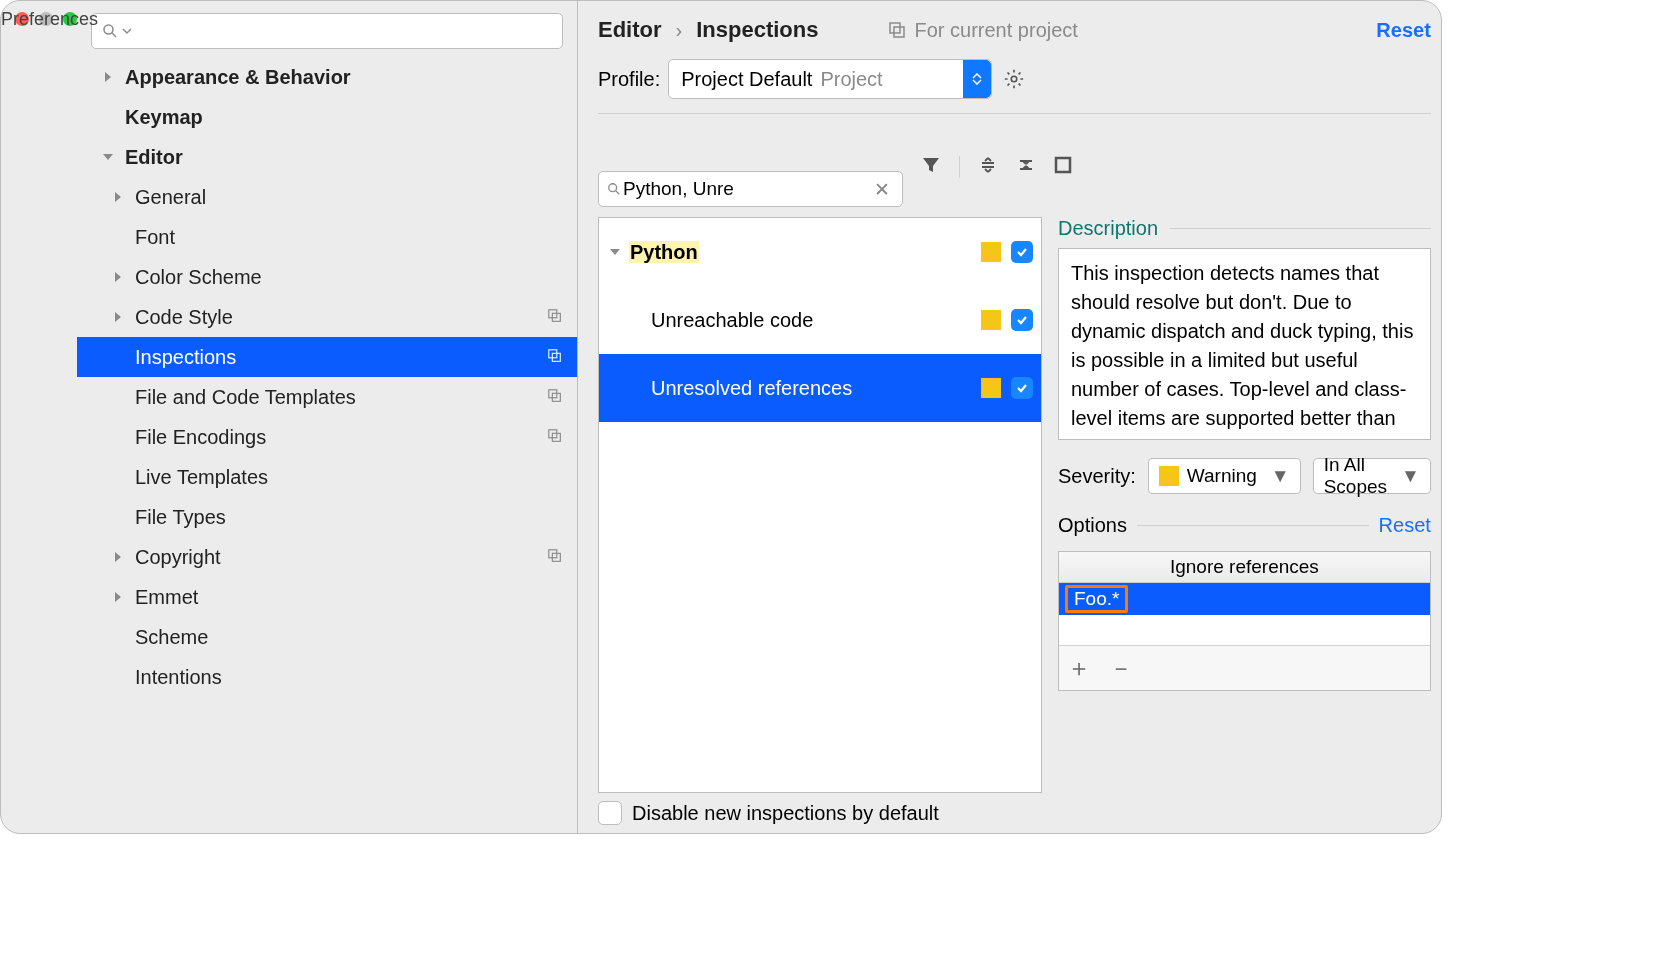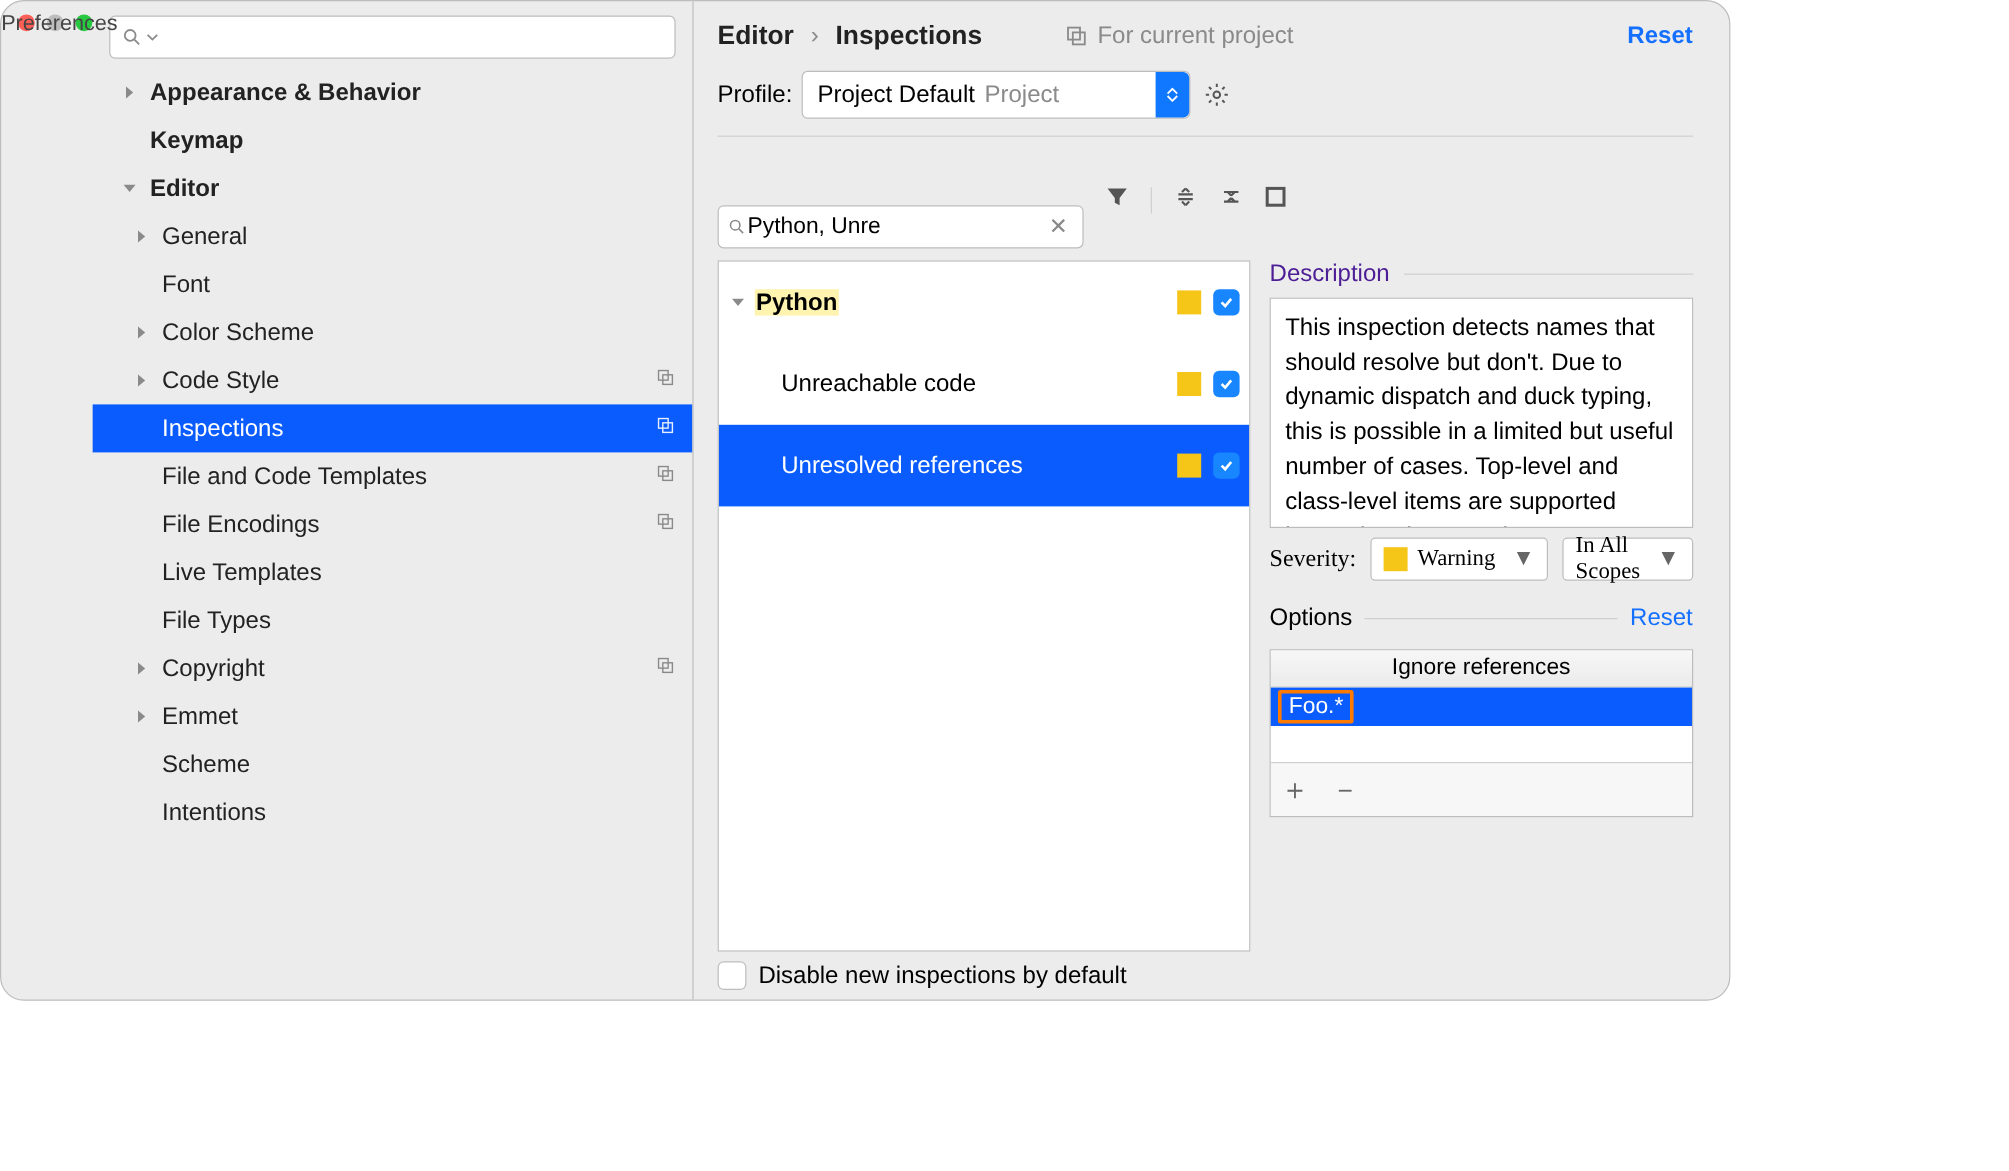--- a/index.html
+++ b/index.html
@@ -85,24 +85,24 @@
   .lrow .ind{width:22px;}
   .cat-name{font-weight:700;}
   .hl{background:#fff3b0;padding:0 1px;}
   .sw{margin-left:auto;display:flex;align-items:center;gap:10px;}
   .sq{width:20px;height:20px;background:var(--yellow);}
   .chk{width:22px;height:22px;border-radius:5px;background:#1786ff;display:flex;align-items:center;justify-content:center;}
   .chk svg{stroke:#fff;}
   .disable-row{display:flex;align-items:center;gap:10px;padding:8px 0 0;font-size:20px;}
   .checkbox-empty{width:22px;height:22px;border:1px solid var(--border);border-radius:5px;background:#fff;}
   .desc-col{flex:1;display:flex;flex-direction:column;min-height:0;gap:8px;}
-  .section-title{font-size:20px;color:#4c1d95;display:flex;align-items:center;gap:12px;}
+  .section-title{font-size:20px;color:#0f766e;display:flex;align-items:center;gap:12px;}
   .section-title .line{flex:1;border-top:1px solid var(--border-light);}
   .desc-box{border:1px solid var(--border);background:#fff;padding:10px 12px;font-size:20px;line-height:1.45;height:170px;overflow:hidden;}
-  .sev-row{display:flex;align-items:center;gap:12px;font-size:20px;font-family:Liberation Serif, serif;}
+  .sev-row{display:flex;align-items:center;gap:12px;font-size:20px;margin-top:10px;}
   .dd{height:34px;border:1px solid var(--border);border-radius:4px;background:#fff;display:flex;align-items:center;padding:0 10px;gap:8px;font-size:19px;}
   .dd .car{margin-left:6px;color:#666;}
   .opts-title-row{display:flex;align-items:center;margin-top:12px;font-size:20px;}
   .opts-title-row .line{flex:1;border-top:1px solid var(--border-light);margin:0 10px;}
   .opts-title-row .reset2{color:var(--blue-link);font-size:20px;}
   .opts-box{border:1px solid var(--border);margin-top:6px;}
   .opts-header{background:linear-gradient(#f7f7f7,#ebebeb);border-bottom:1px solid var(--border-light);text-align:center;font-size:19px;padding:4px 0;}
   .opts-entry{background:var(--blue-sel);padding:2px 6px;}
   .opts-entry .val{display:inline-block;background:transparent;color:#fff;font-size:19px;border:3px solid #ff7a00;padding:0 6px;border-radius:2px;}
   .opts-gap{height:30px;background:#fff;}

